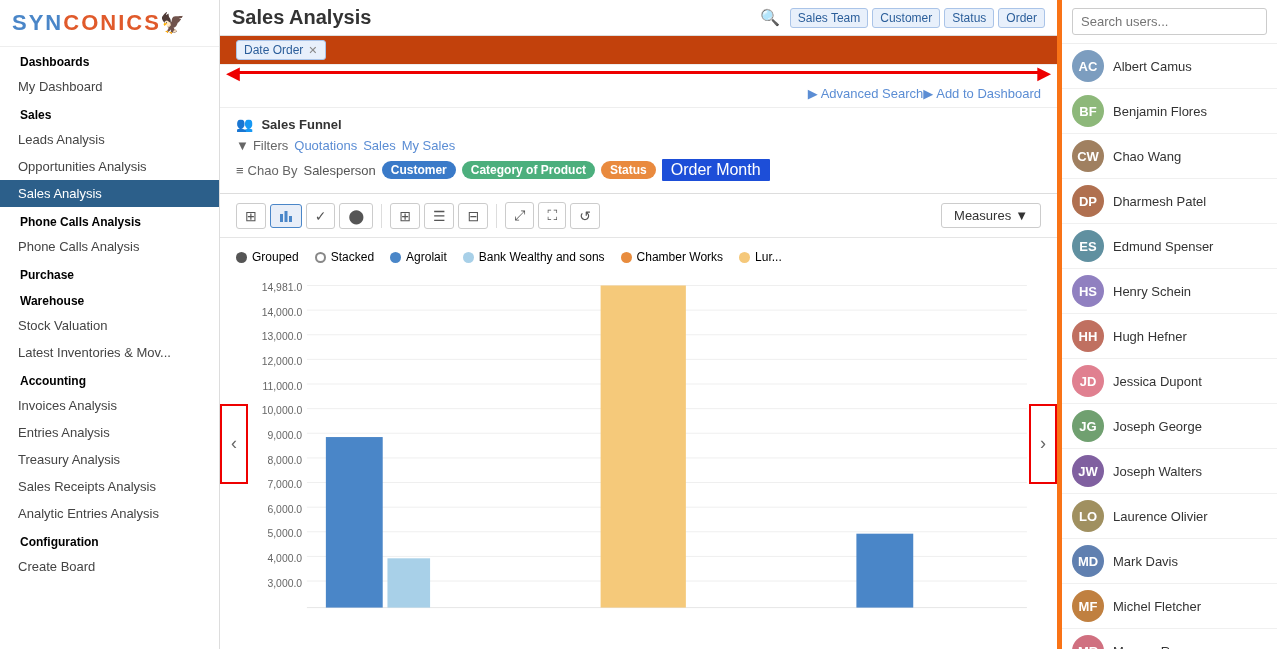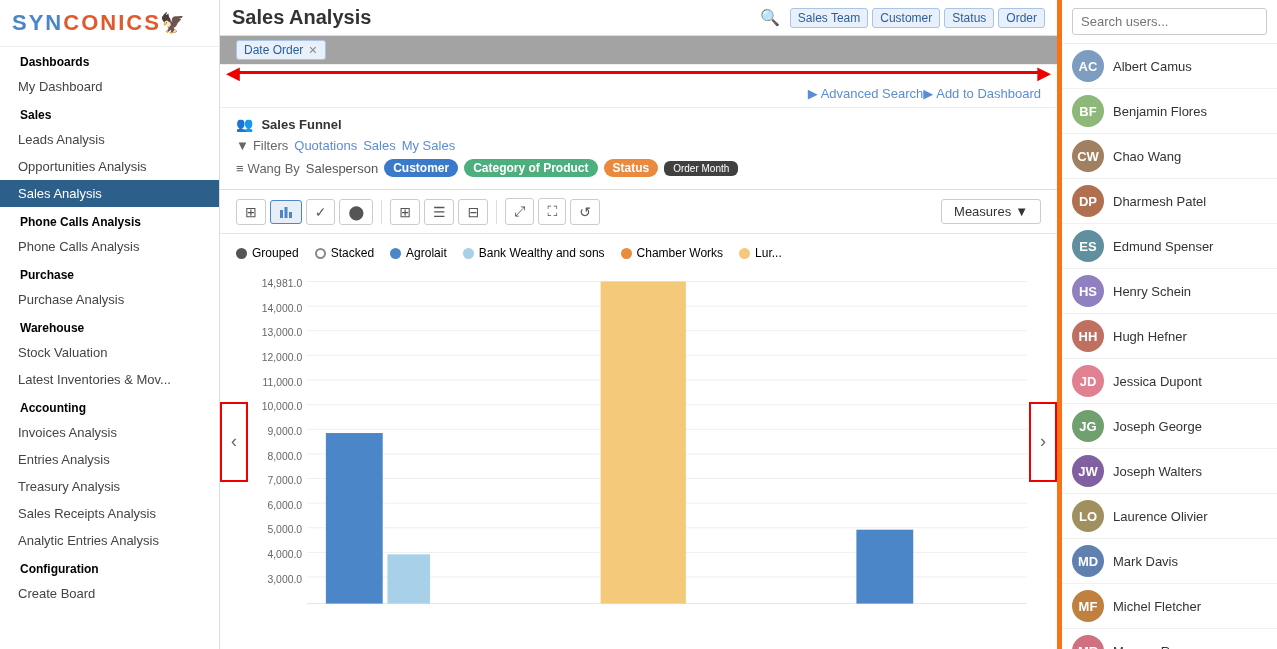--- a/index.html
+++ b/index.html
@@ -181,25 +181,25 @@
       border-radius: 12px;
       padding: 2px 9px;
       font-size: 12px;
       font-weight: 600;
       cursor: pointer;
     }
     .badge-blue { background: #3a7ac8; color: #fff; }
     .badge-green { background: #4caf7d; color: #fff; }
     .badge-orange { background: #e98a3e; color: #fff; }
     .order-month-badge {
-      background: #404040;
+      background: #1d4ed8;
       color: #fff;
-      border-radius: 6px;
+      border-radius: 1px;
       padding: 2px 9px;
-      font-size: 10px;
+      font-size: 16px;
       cursor: pointer;
     }
 
     
     .chart-toolbar {
       display: flex;
       align-items: center;
       gap: 4px;
       padding: 8px 16px;
       background: #fff;
@@ -345,21 +345,20 @@
 
   <div class="sidebar-section-label">Sales</div>
   <div class="sidebar-item">Leads Analysis</div>
   <div class="sidebar-item">Opportunities Analysis</div>
   <div class="sidebar-item active">Sales Analysis</div>
 
   <div class="sidebar-section-label">Phone Calls Analysis</div>
   <div class="sidebar-item">Phone Calls Analysis</div>
 
   <div class="sidebar-section-label">Purchase</div>
-  <div class="sidebar-item">Purchase Analysis</div>
 
   <div class="sidebar-section-label">Warehouse</div>
   <div class="sidebar-item">Stock Valuation</div>
   <div class="sidebar-item">Latest Inventories &amp; Mov...</div>
 
   <div class="sidebar-section-label">Accounting</div>
   <div class="sidebar-item">Invoices Analysis</div>
   <div class="sidebar-item">Entries Analysis</div>
   <div class="sidebar-item">Treasury Analysis</div>
   <div class="sidebar-item">Sales Receipts Analysis</div>
@@ -375,21 +374,21 @@
     <div class="page-title">Sales Analysis</div>
     <div class="search-filters-bar">
       <span class="search-icon-btn">🔍</span>
       <div class="filter-tag">Sales Team</div>
       <div class="filter-tag">Customer</div>
       <div class="filter-tag">Status</div>
       <div class="filter-tag">Order</div>
     </div>
   </div>
 
-  <div style="background:#a3a3a3;padding:4px 16px;border-bottom:1px solid #eee;display:flex;align-items:flex-end;gap:6px;">
+  <div style="background:#c2410c;padding:4px 16px;border-bottom:1px solid #eee;display:flex;align-items:flex-end;gap:6px;">
     <div class="filter-tag">
       <span>Date Order</span>
       <span class="close-x">✕</span>
     </div>
   </div>
 
   <div class="red-arrow-row">
     <div class="red-arrow-line"></div>
   </div>
 
@@ -408,21 +407,21 @@
         <span>▼</span>
         <span>Filters</span>
       </span>
       <a class="filter-link">Quotations</a>
       <a class="filter-link">Sales</a>
       <a class="filter-link">My Sales</a>
     </div>
     <div class="groupby-row">
       <span class="groupby-label">
         <span>≡</span>
-        <span>Wang By</span>
+        <span>Chao By</span>
       </span>
       <span style="font-size:13px;color:#555;">Salesperson</span>
       <span class="badge badge-blue">Customer</span>
       <span class="badge badge-green">Category of Product</span>
       <span class="badge badge-orange">Status</span>
       <span class="order-month-badge">Order Month</span>
     </div>
   </div>
 
   <div class="chart-toolbar">

